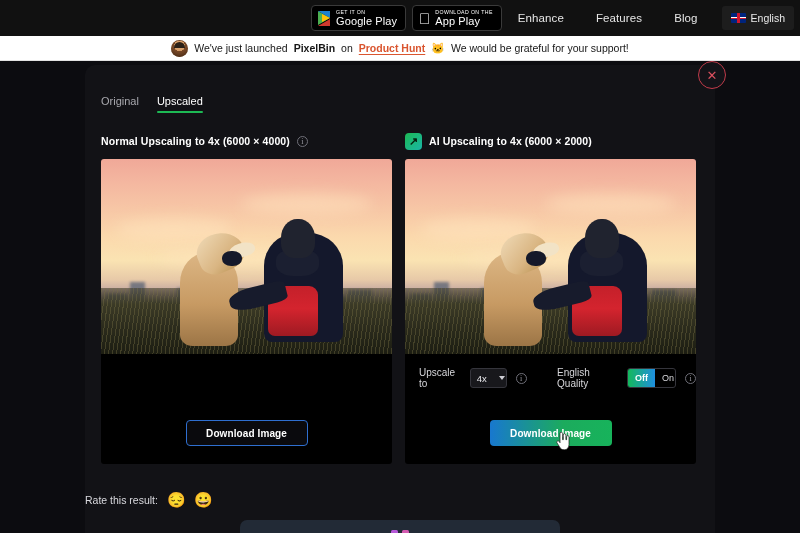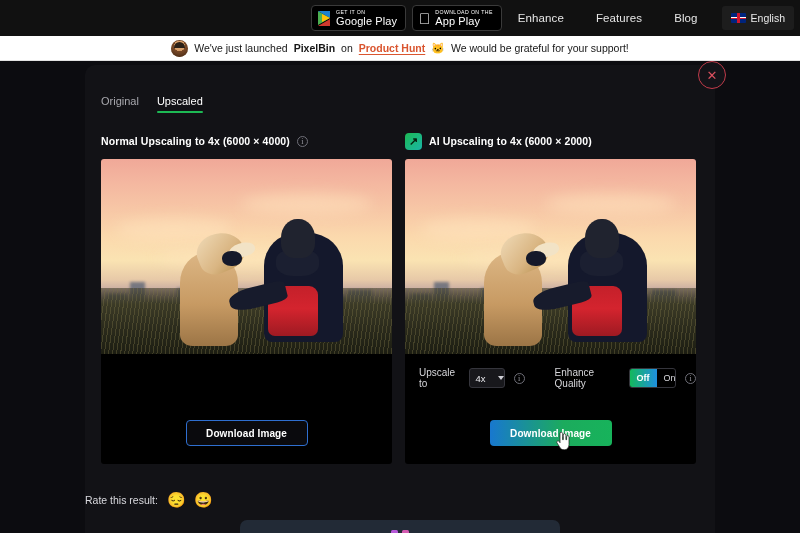--- a/index.html
+++ b/index.html
@@ -410,21 +410,21 @@
         </div>
 
         <div class="controls">
           <span class="ctrl-label">Upscale to</span>
           <div class="select">
             <span class="val">4x</span>
             <span class="chev"></span>
           </div>
           <span class="info-i">i</span>
           <span class="gap-lg"></span>
-          <span class="ctrl-label">Enhance Quality</span>
+          <span class="ctrl-label">English Quality</span>
           <div class="seg">
             <span class="opt on">Off</span>
             <span class="opt">On</span>
           </div>
           <span class="info-i">i</span>
         </div>
 
         <div class="btn-row">
           <div class="btn-wrap">
             <div class="btn filled">Download Image</div>

